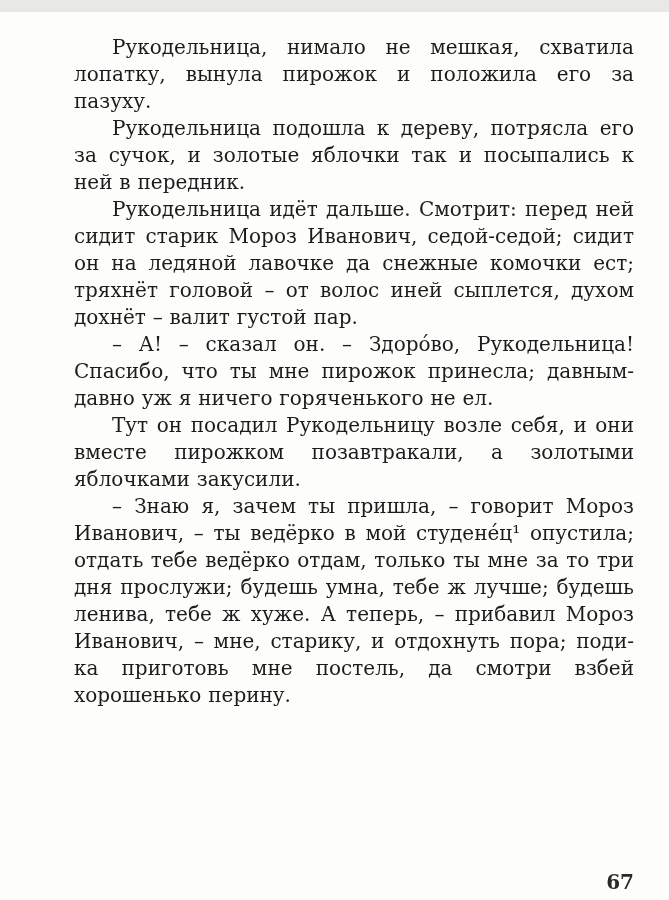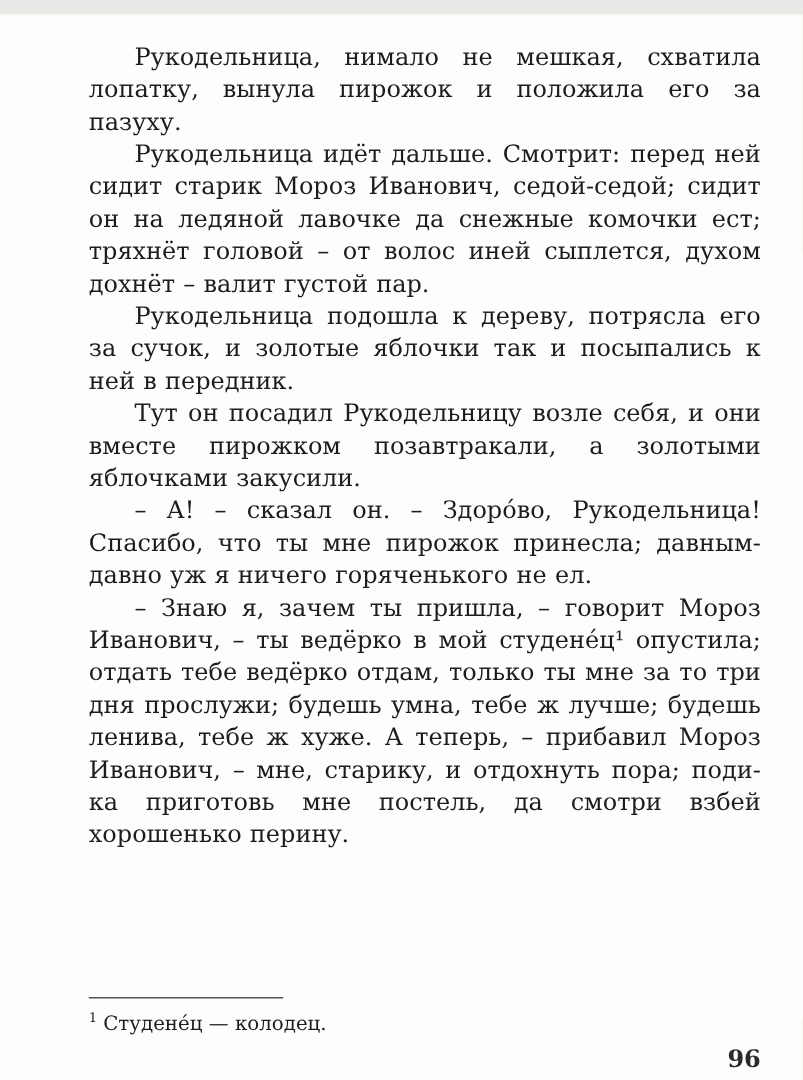--- a/index.html
+++ b/index.html
@@ -64,27 +64,23 @@
     color: #2a2a2a;
   }
 </style>
 </head>
 <body>
 
 <div class="book-page" style="--page-bg: #fdfdfb; --text-color: #1c1c1c;">
 
   <div class="text-block">
     <p class="para">Рукодельница, нимало не мешкая, схватила лопатку, вынула пирожок и положила его за пазуху.</p>
+    <p class="para">Рукодельница подошла к дереву, потрясла его за сучок, и золотые яблочки так и посыпались к ней в передник.</p>
     <p class="para">Рукодельница идёт дальше. Смотрит: перед ней сидит старик Мороз Иванович, седой-седой; сидит он на ледяной лавочке да снежные комочки ест; тряхнёт головой – от волос иней сыплется, духом дохнёт – валит густой пар.</p>
-    <p class="para">Рукодельница подошла к дереву, потрясла его за сучок, и золотые яблочки так и посыпались к ней в передник.</p>
+    <p class="para">– А! – сказал он. – Здоро́во, Рукодельница! Спасибо, что ты мне пирожок принесла; давным-давно уж я ничего горяченького не ел.</p>
     <p class="para">Тут он посадил Рукодельницу возле себя, и они вместе пирожком позавтракали, а золотыми яблочками закусили.</p>
-    <p class="para">– А! – сказал он. – Здоро́во, Рукодельница! Спасибо, что ты мне пирожок принесла; давным-давно уж я ничего горяченького не ел.</p>
     <p class="para">– Знаю я, зачем ты пришла, – говорит Мороз Иванович, – ты ведёрко в мой студене́ц¹ опустила; отдать тебе ведёрко отдам, только ты мне за то три дня прослужи; будешь умна, тебе ж лучше; будешь ленива, тебе ж хуже. А теперь, – прибавил Мороз Иванович, – мне, старику, и отдохнуть пора; поди-ка приготовь мне постель, да смотри взбей хорошенько перину.</p>
   </div>
 
-  <div class="footnote-area">
-    <div class="footnote-rule"></div>
-    <p class="footnote"><sup>1</sup><span>Студене́ц — колодец.</span></p>
-  </div>
 
-  <div class="page-number">96</div>
+  <div class="page-number">67</div>
 
 </div>
 
 </body></html>

